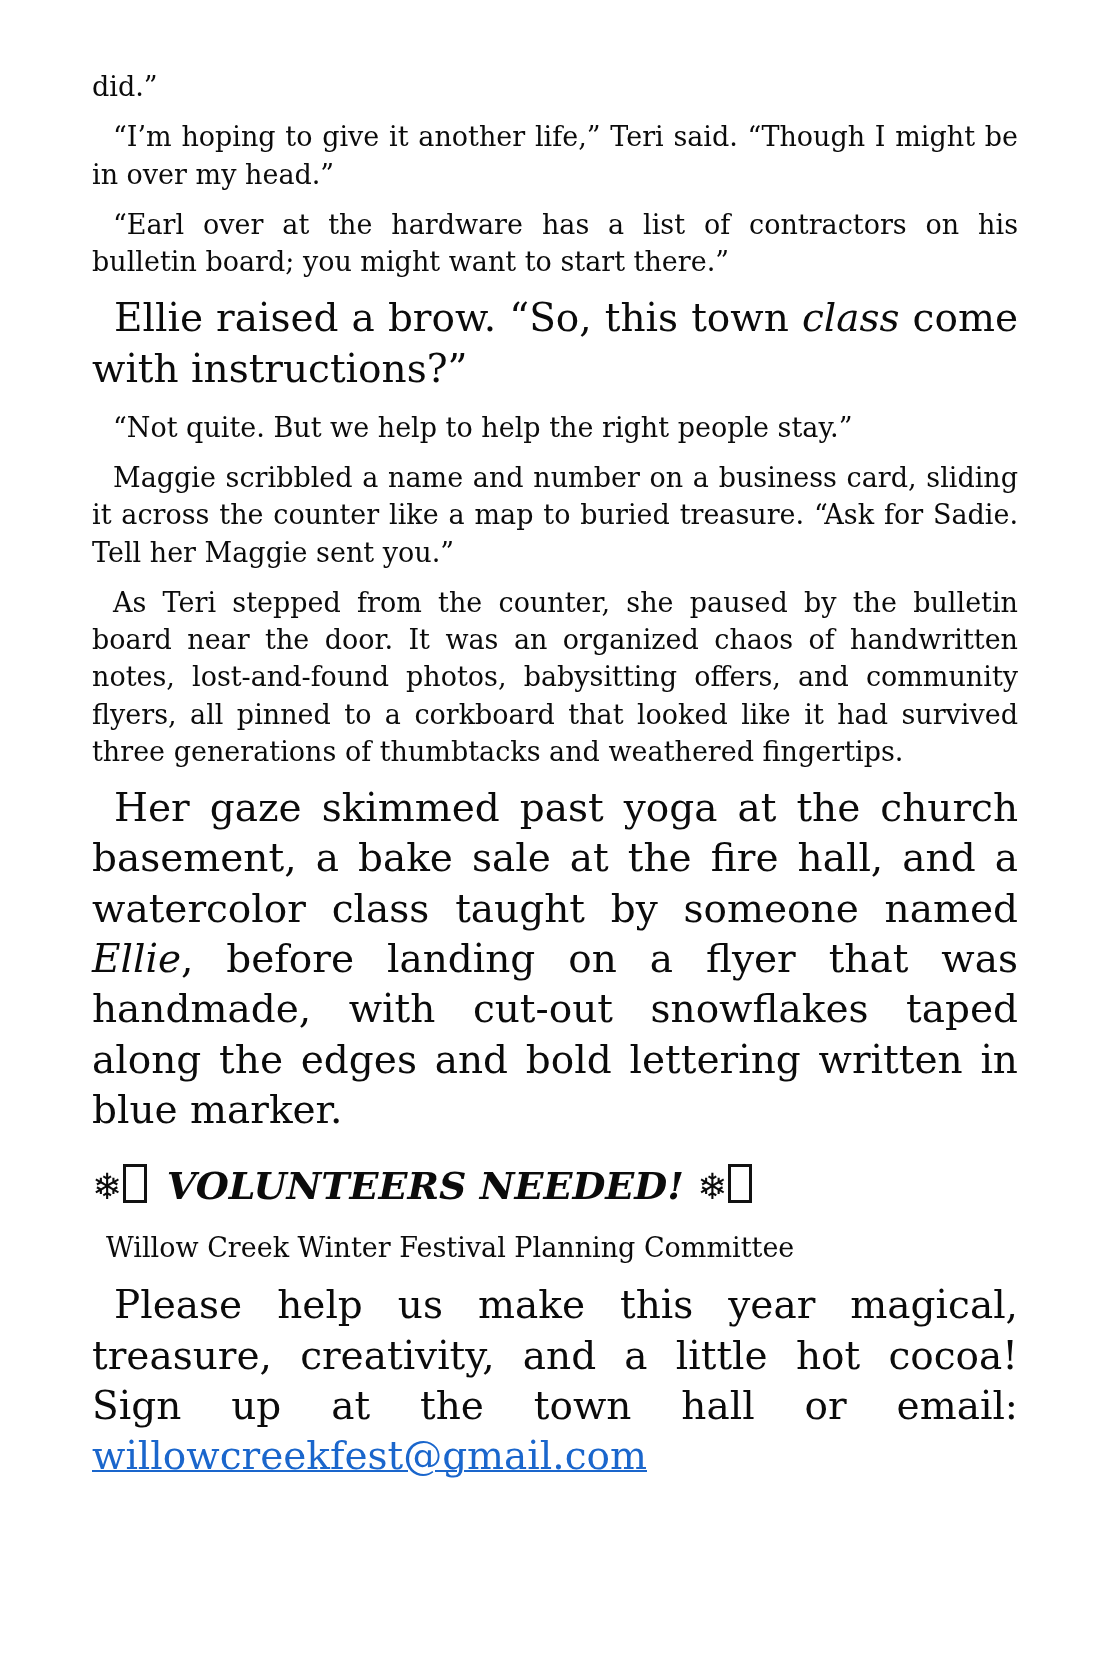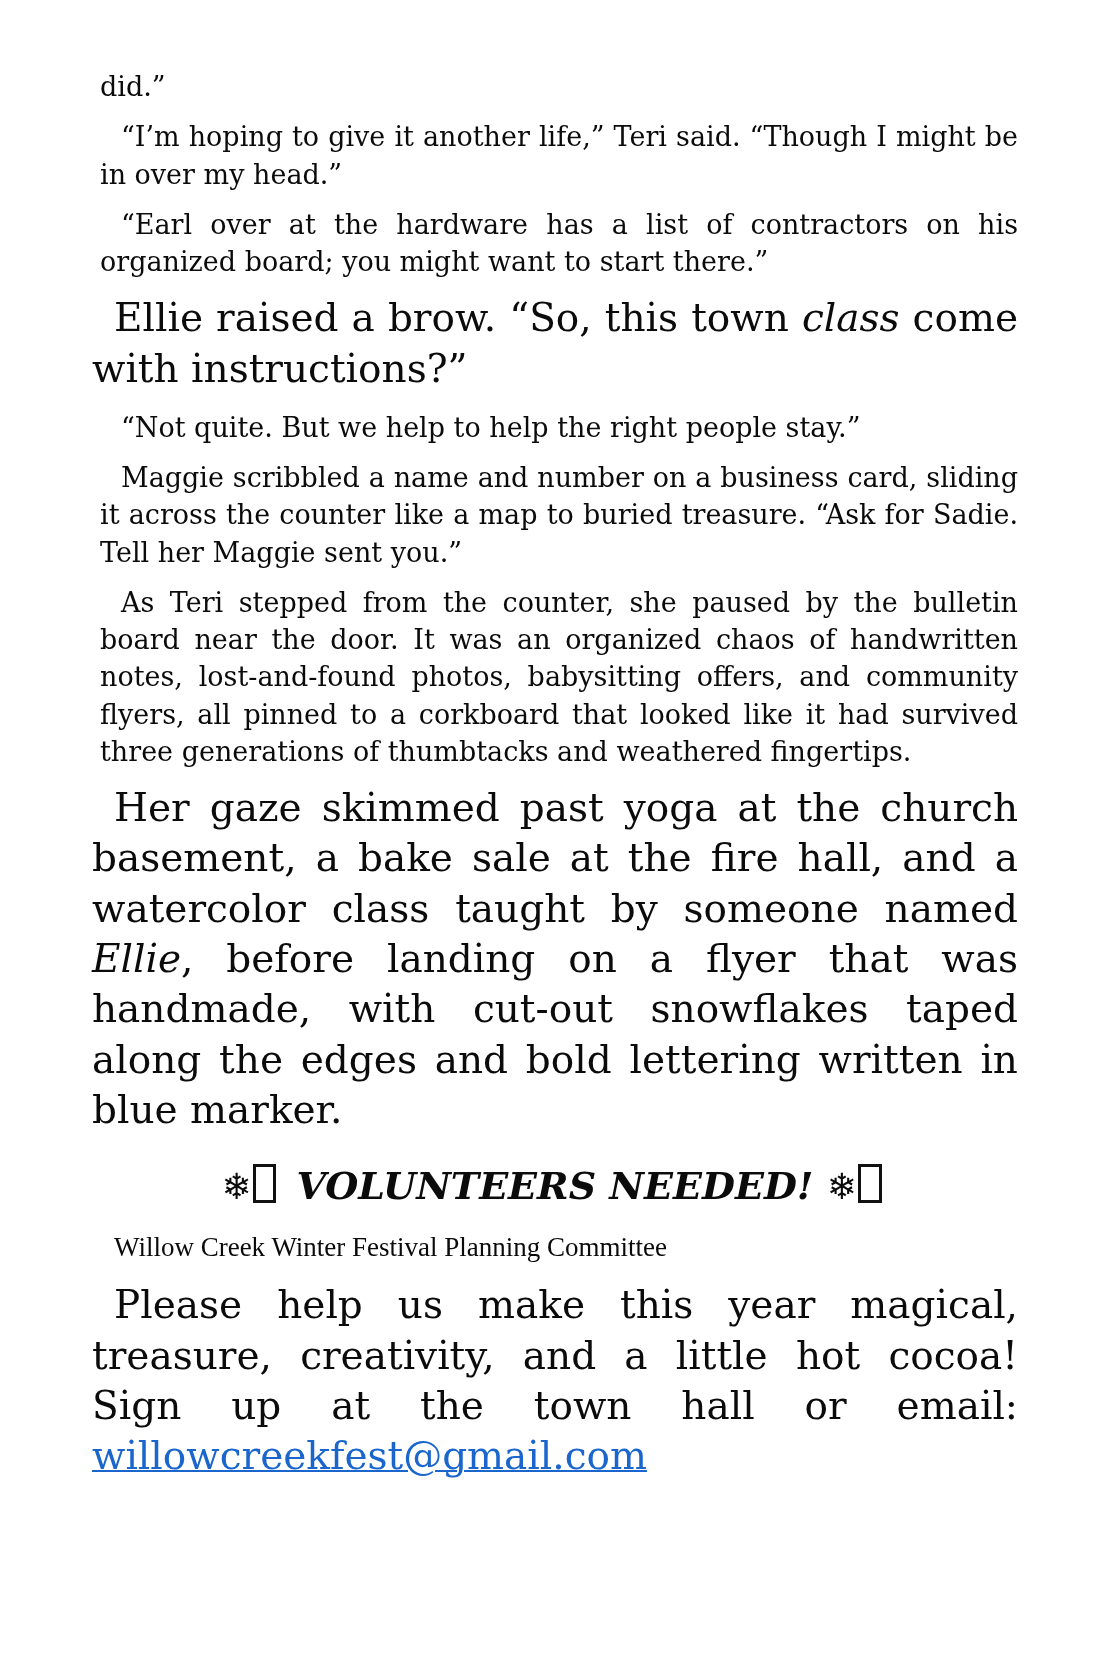--- a/index.html
+++ b/index.html
@@ -12,21 +12,21 @@
     box-sizing: border-box;
     width: 1112px;
     min-height: 1667px;
     margin: 0 auto;
     padding: 68px 94px 40px 92px;
     background: var(--page-bg, #ffffff);
     color: var(--text-color, #0b0b0b);
     font-family: "DejaVu Serif", "Liberation Serif", serif;
   }
   p {
-    margin: 0 0 13px 8px;
+    margin: 0 0 13px 0;
     text-align: justify;
     text-indent: 21px;
   }
   .body-text {
     font-size: 27px;
     line-height: 1.38;
   }
   .large-text {
     font-size: 39px;
     line-height: 1.29;
@@ -36,21 +36,20 @@
   .no-indent {
     text-indent: 0;
   }
   .italic {
     font-style: italic;
   }
   .flyer-heading {
     font-size: 38px;
     font-weight: bold;
     font-style: italic;
-    text-align: center;
     margin: 26px 0 18px 0;
     text-indent: 0;
     line-height: 1.3;
   }
   .snowflake {
     font-family: "DejaVu Sans", sans-serif;
     font-style: normal;
     font-weight: normal;
     font-size: 36px;
   }
@@ -58,41 +57,40 @@
     display: inline-block;
     width: 0.46em;
     height: 0.88em;
     border: 3px solid #111111;
     margin: 0 0.18em 0 0.03em;
     vertical-align: -0.1em;
   }
   .flyer-small {
     text-indent: 14px;
     margin-bottom: 14px;
-    font-family: Liberation Serif, serif;
   }
   .link {
     color: var(--link-color, #1a66cc);
     text-decoration-thickness: 2px;
   }
   .welcome-line {
     margin-top: 4px;
     margin-bottom: 0;
   }
 </style>
 </head>
 <body>
 
 <main class="page">
 
   <p class="body-text no-indent">did.”</p>
 
   <p class="body-text">“I’m hoping to give it another life,” Teri said. “Though I might be in over my head.”</p>
 
-  <p class="body-text">“Earl over at the hardware has a list of contractors on his organized board; you might want to start there.”</p>
+  <p class="body-text">“Earl over at the hardware has a list of contractors on his bulletin board; you might want to start there.”</p>
 
   <p class="large-text"><span>Ellie raised a brow. “So, this town </span><span class="italic">class</span><span> come with instructions?”</span></p>
 
   <p class="body-text">“Not quite. But we help to help the right people stay.”</p>
 
   <p class="body-text">Maggie scribbled a name and number on a business card, sliding it across the counter like a map to buried treasure. “Ask for Sadie. Tell her Maggie sent you.”</p>
 
   <p class="body-text">As Teri stepped from the counter, she paused by the bulletin board near the door. It was an organized chaos of handwritten notes, lost-and-found photos, babysitting offers, and community flyers, all pinned to a corkboard that looked like it had survived three generations of thumbtacks and weathered fingertips.</p>
 
   <p class="large-text"><span>Her gaze skimmed past yoga at the church basement, a bake sale at the fire hall, and a watercolor class taught by someone named </span><span class="italic">Ellie</span><span>, before landing on a flyer that was handmade, with cut-out snowflakes taped along the edges and bold lettering written in blue marker.</span></p>

